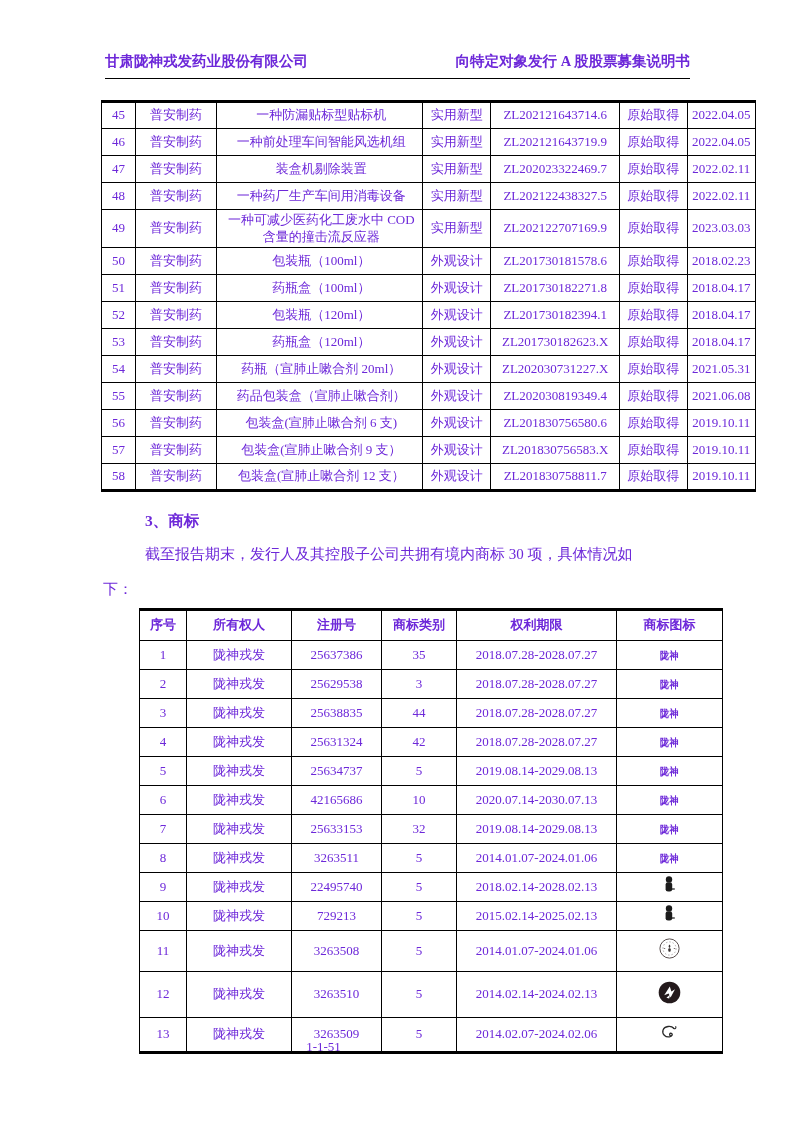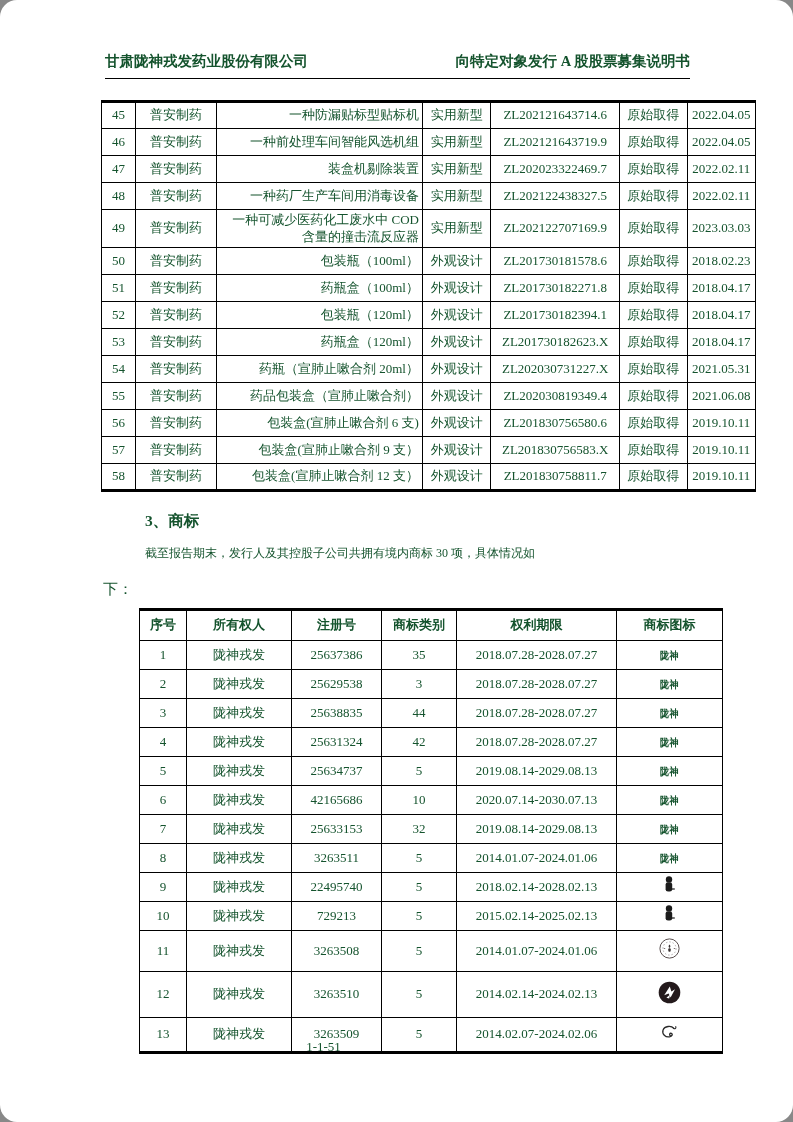--- a/index.html
+++ b/index.html
@@ -1,32 +1,32 @@
 <!DOCTYPE html>
 <html><head>
 <meta charset="utf-8">
 <style>
   html,body{margin:0;padding:0;background:#888;}
   .page{
     position:relative;width:793px;height:1122px;background:#fff;margin:0 auto;
-    font-family:"Liberation Serif","DejaVu Serif",serif;color:#14532d;overflow:hidden;border-radius:17px;
+    font-family:"Liberation Serif","DejaVu Serif",serif;color:#6d28d9;overflow:hidden;
   }
   .hdr{position:absolute;top:52px;left:105px;width:585px;display:flex;justify-content:space-between;font-size:14.5px;font-weight:bold;}
   .hdr-line{position:absolute;top:78px;left:105px;width:585px;height:0;border-top:1.6px solid #000;}
   table.doc-table{border-collapse:collapse;table-layout:fixed;background:#fff;margin-left:36px;}
   table.doc-table td,table.doc-table th{
     border:1px solid #000;text-align:center;vertical-align:middle;
     font-size:13px;padding:1px 3px;line-height:1.25;overflow:hidden;
   }
   .patent-table{position:absolute;top:100px;left:65px;width:655px;border:1.5px solid #000;border-top-width:3px;border-bottom-width:3px;}
   .patent-table tr{height:27px;}
   .patent-table tr.tall{height:38px;}
-  .patent-table td.al{text-align:right;padding-left:7px;}
+  .patent-table td.al{text-align:center;padding-left:7px;}
   .sec-heading{position:absolute;top:511px;left:145px;font-size:15.5px;font-weight:bold;}
-  .para-1{position:absolute;top:545px;left:145px;width:560px;font-size:12px;}
+  .para-1{position:absolute;top:545px;left:145px;width:560px;font-size:15px;}
   .para-2{position:absolute;top:580px;left:103px;font-size:15px;}
   .tm-table{position:absolute;top:608px;left:103px;width:516px;border:1.5px solid #000;border-top-width:3px;border-bottom-width:3px;}
   .tm-table th{font-weight:bold;font-size:13.5px;}
   .tm-table tr{height:29px;}
   .tm-table tr.hrow{height:31px;}
   .tm-table tr.h41{height:41px;}
   .tm-table tr.h46{height:46px;}
   .tm-table tr.h35{height:35px;}
   .tm-table td{font-size:13.5px;}
   .tm-text{font-weight:bold;font-size:9px;letter-spacing:0.5px;display:inline-block;transform:scaleY(1.15);}

